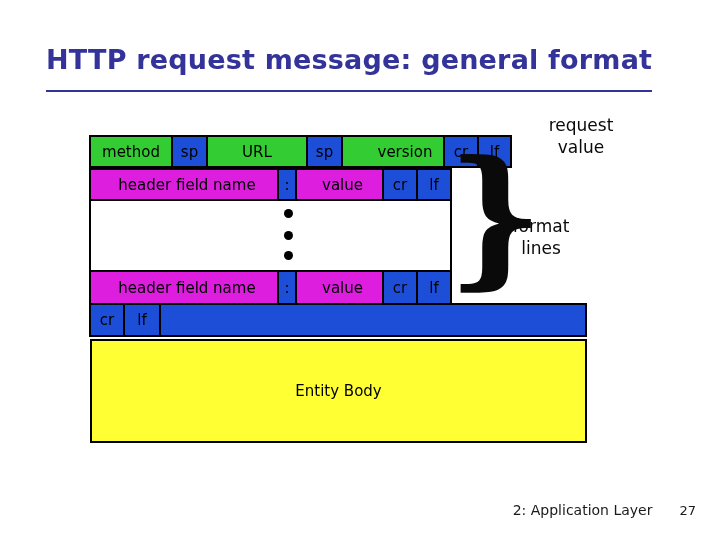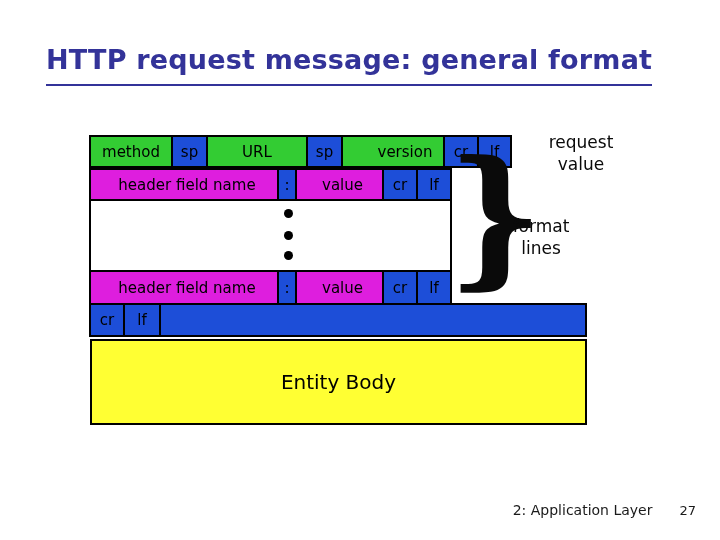--- a/index.html
+++ b/index.html
@@ -6,21 +6,21 @@
   body{
     width:720px;height:540px;position:relative;overflow:hidden;
     background:#ffffff;
     font-family:"DejaVu Sans","Liberation Sans",sans-serif;
     color:#000;
   }
   .slide-title{
     position:absolute;left:46px;top:44px;
     font-size:27px;font-weight:bold;color:#333399;
     white-space:nowrap;letter-spacing:0.2px;
-    border-bottom:2px solid #333399;padding-bottom:9px;
+    border-bottom:2px solid #333399;padding-bottom:15px;
   }
   .row{
     position:absolute;display:flex;box-sizing:border-box;
     border:2px solid #000;background:#fff;align-items:stretch;
   }
   .cell{
     display:flex;align-items:center;justify-content:center;
     border-right:2px solid #000;box-sizing:border-box;
     font-size:15px;color:#000;flex:0 0 auto;
   }
@@ -34,30 +34,30 @@
     position:absolute;left:89px;top:201px;width:363px;height:69px;
     box-sizing:border-box;background:#fff;
     border-left:2px solid #000;border-right:2px solid #000;
   }
   .dot{
     position:absolute;left:193px;width:9px;height:9px;
     border-radius:50%;background:#000;
   }
   .dot.d1{top:8px;} .dot.d2{top:30px;} .dot.d3{top:50px;}
   .entity-body{
-    position:absolute;left:90px;top:339px;width:497px;height:86px;
+    position:absolute;left:90px;top:339px;width:497px;height:104px;
     box-sizing:border-box;border:2px solid #000;
     display:flex;align-items:center;justify-content:center;
-    font-size:20px;
+    font-size:15px;
   }
   .side-label{
     position:absolute;font-size:17px;line-height:1.3;
     text-align:center;color:#0a0a0a;width:90px;
   }
-  .label-request-line{left:536px;top:131px;}
+  .label-request-line{left:536px;top:114px;}
   .label-header-lines{left:496px;top:215px;}
   .brace{
     position:absolute;left:447px;top:140px;
     font-family:"DejaVu Serif","Liberation Serif",serif;
     font-size:150px;line-height:1;font-weight:bold;color:#0a0a0a;
   }
   .footer{
     position:absolute;top:502px;right:24px;
     display:flex;align-items:baseline;gap:27px;
     color:#1a1a1a;

